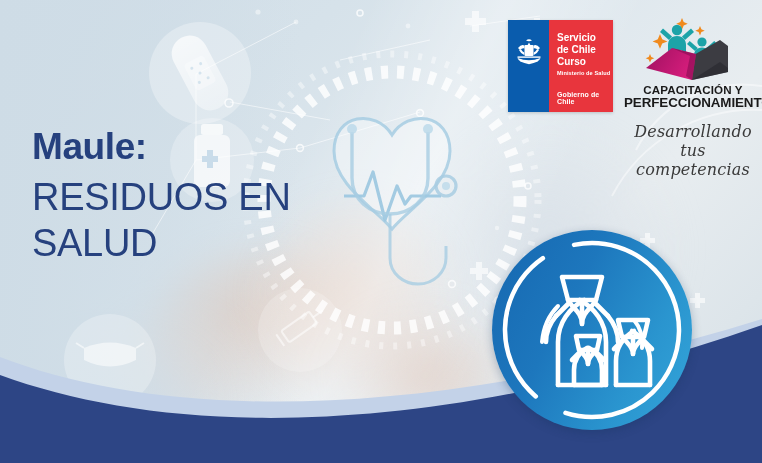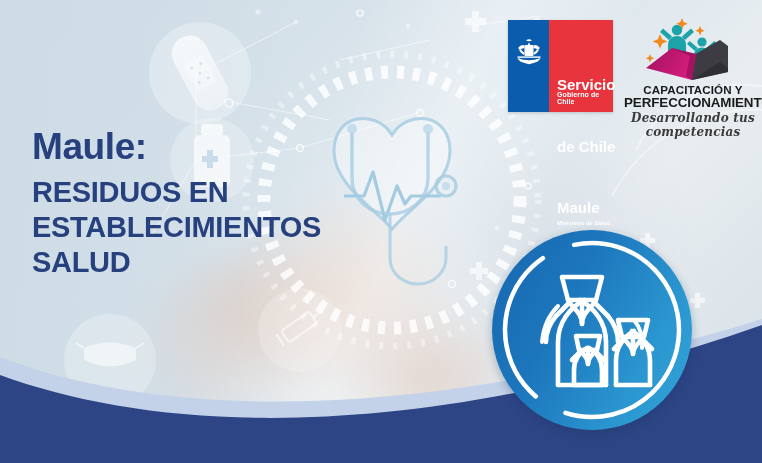--- a/index.html
+++ b/index.html
@@ -33,21 +33,21 @@
   
   .deco{position:absolute;inset:0;}
 
   
   .title-block{position:absolute;left:32px;top:128px;width:430px;z-index:6;}
   .curso{
     font-size:37px;font-weight:bold;color:#26417E;
     letter-spacing:-.4px;line-height:1;margin-bottom:10px;
   }
   .headline{
-    font-size:29px;font-weight:bold;color:#26417E;
+    font-size:38px;font-weight:normal;color:#26417E;
     line-height:1.21;letter-spacing:-.3px;
   }
   .headline .ln{display:block;white-space:nowrap;}
 
   
   .waves{position:absolute;left:0;bottom:0;width:762px;height:150px;z-index:4;}
 
   
   .badge{
     position:absolute;left:492px;top:230px;width:200px;height:200px;z-index:7;
@@ -59,31 +59,31 @@
 
   
   .govlogo{
     position:absolute;left:508px;top:20px;width:105px;height:92px;z-index:8;
     display:flex;box-shadow:0 1px 3px rgba(0,0,0,.18);
   }
   .gov-blue{width:41px;background:#0A5CAD;position:relative;}
   .gov-red{flex:1;background:#E8353D;position:relative;}
   .coat{position:absolute;left:50%;top:16px;transform:translateX(-50%);}
   .gov-txt{position:absolute;left:8px;top:12px;color:#fff;line-height:1.18;}
-  .gov-l1{font-size:15px;font-weight:bold;margin-top:44px;}
+  .gov-l1{font-size:10px;font-weight:bold;}
   .gov-sub{font-size:5.6px;font-weight:bold;margin-top:3px;letter-spacing:.1px;}
   .gov-foot{position:absolute;left:8px;bottom:7px;color:#fff;font-size:7px;font-weight:bold;letter-spacing:.1px;}
 
   
   .caplogo{position:absolute;left:620px;top:12px;width:138px;height:108px;z-index:8;}
   .cap-txt{position:absolute;left:4px;top:72px;width:138px;text-align:center;}
   .cap-l1{font-size:11.6px;font-weight:bold;color:#1a1a1a;letter-spacing:.1px;line-height:1.05;}
   .cap-l2{font-size:13.4px;font-weight:bold;color:#1a1a1a;letter-spacing:-.1px;line-height:1.05;}
-  .cap-tag{font-size:12px;font-style:italic;color:#3a3a3a;margin-top:1px;
-           font-family:"DejaVu Serif",serif;letter-spacing:.2px;font-weight:bold;}
+  .cap-tag{font-size:16px;font-style:italic;color:#3a3a3a;margin-top:12px;
+           font-family:"DejaVu Serif",serif;letter-spacing:.2px;}
 </style>
 </head>
 <body>
 
 <div id="banner">
 
   <div class="photo-layer">
     <div class="blob b5"></div>
     <div class="blob b1"></div>
     <div class="blob b2"></div>
@@ -197,21 +197,20 @@
     <g fill="none" stroke="#ffffff" stroke-opacity=".45" stroke-width="2">
       <path d="M636,150 a120,120 0 0 1 126,-64"></path>
       <path d="M612,196 a160,160 0 0 1 150,-86"></path>
     </g>
   </svg>
 
   <div class="title-block">
     <div class="curso">Maule:</div>
     <div class="headline">
       <span class="ln">RESIDUOS EN</span>
-      <span class="ln">ESTABLECIMIENTOS</span>
       <span class="ln">SALUD</span>
     </div>
   </div>
 
   <svg class="waves" viewBox="0 0 762 150" width="762" height="150">
     <path d="M0,44 C160,106 420,112 762,6 L762,150 L0,150 Z" fill="#C3D2E8"></path>
     <path d="M0,62 C170,124 430,128 762,12 L762,150 L0,150 Z" fill="#2D4585"></path>
   </svg>
 
   <div class="badge">
@@ -270,21 +269,21 @@
           <circle cx="15" cy="25.8" r="1"></circle>
             <circle cx="19" cy="25.4" r="1"></circle>
           <circle cx="23" cy="24.5" r="1"></circle>
         </g>
       </svg>
     </div>
     <div class="gov-red">
       <div class="gov-txt">
         <div class="gov-l1">Servicio</div>
         <div class="gov-l1">de Chile</div>
-        <div class="gov-l1">Maule</div>
+        <div class="gov-l1">Curso</div>
         <div class="gov-sub">Ministerio de Salud</div>
       </div>
       <div class="gov-foot">Gobierno de Chile</div>
     </div>
   </div>
 
   <div class="caplogo">
     <svg width="138" height="74" viewBox="0 0 138 74">
 
       <g fill="#F08A1E">

